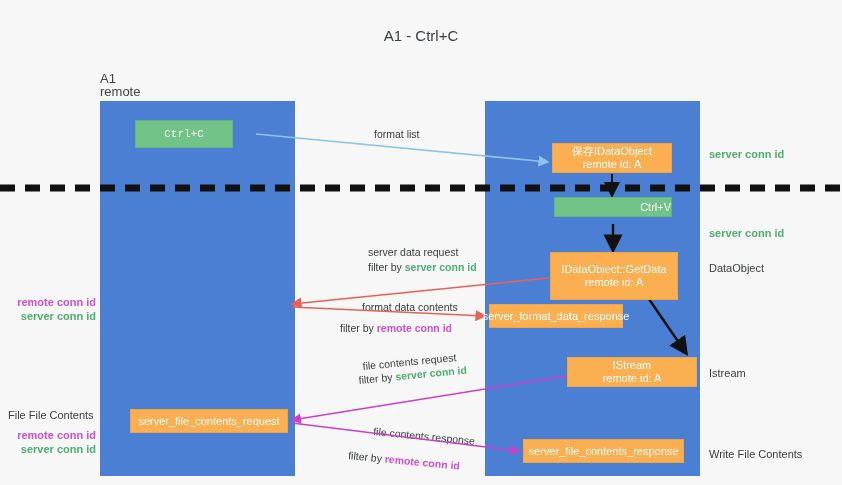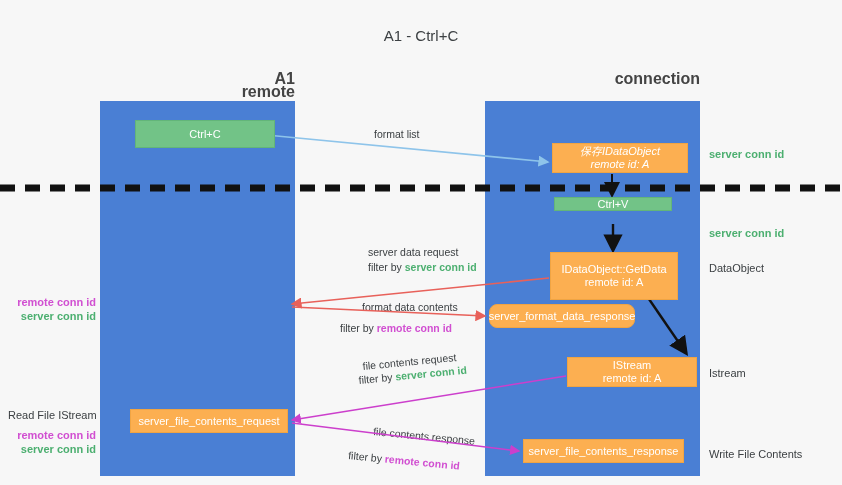--- a/index.html
+++ b/index.html
@@ -17,42 +17,42 @@
     left:0;top:10px;width:842px;text-align:center;
     font-size:15px;color:#3c4043;line-height:19px;
   }
 
   
   .lane{background:#4a7fd4;}
   #lane-a{left:100px;top:85px;width:195px;height:375px;}
   #lane-b{left:485px;top:85px;width:215px;height:375px;}
 
   .lane-head{
-    text-align:right;font-size:16px;color:#444;line-height:13px;font-weight:bold;
+    text-align:left;font-size:13px;color:#444;line-height:13px;
   }
   #head-a{left:100px;top:56px;width:195px;}
   #head-b{left:485px;top:56px;width:215px;}
 
   
   .node{
     box-sizing:border-box;
     display:flex;flex-direction:column;
     align-items:center;justify-content:center;
     color:#ffffff;font-size:11px;line-height:13px;
     text-align:center;z-index:6;
   }
   .node.green{background:#72c387;border:1px solid #63b579;}
   .node.orange{background:#fcaf51;border:1px solid #f0a443;}
 
-  #n-ctrlc{left:135px;top:104px;width:140px;height:28px;}
-  #n-save{left:552px;top:127px;width:136px;height:30px;font-style:italic;}
-  #n-ctrlv{left:554px;top:181px;width:118px;height:14px;}
+  #n-ctrlc{left:135px;top:104px;width:98px;height:28px;font-family:Liberation Mono, monospace;}
+  #n-save{left:552px;top:127px;width:120px;height:30px;}
+  #n-ctrlv{left:554px;top:181px;width:118px;height:20px;align-items:flex-end;}
   #n-getdata{left:550px;top:236px;width:128px;height:48px;}
   #n-fmtreq{left:130px;top:276px;width:158px;height:24px;}
-  #n-fmtresp{left:489px;top:288px;width:146px;height:24px;border-radius:8px;}
+  #n-fmtresp{left:489px;top:288px;width:134px;height:24px;}
   #n-istream{left:567px;top:341px;width:130px;height:30px;}
   #n-filereq{left:130px;top:393px;width:158px;height:24px;}
   #n-fileresp{left:523px;top:423px;width:161px;height:24px;}
 
   
   .side{font-size:11px;line-height:14px;}
   .green-t{color:#4caf70;font-weight:bold;}
   .magenta-t{color:#d14fd1;font-weight:bold;}
   .plain-t{color:#3c4043;}
 
@@ -91,21 +91,20 @@
 
   <div class="abs" id="title">
     <div>A1 - Ctrl+C</div>
   </div>
 
   <div class="abs lane-head" id="head-a">
     <div>A1</div>
     <div>remote</div>
   </div>
   <div class="abs lane-head" id="head-b">
-    <div>connection</div>
   </div>
 
   <div class="abs lane" id="lane-a"></div>
   <div class="abs lane" id="lane-b"></div>
 
   <svg id="arrows" viewBox="0 0 842 485">
     <defs>
       <marker id="ah-blue" markerWidth="7" markerHeight="7" refX="6" refY="3.5" orient="auto">
         <path d="M0,0 L7,3.5 L0,7 z" fill="#8ec4ea"></path>
       </marker>
@@ -181,21 +180,21 @@
   <div class="abs side green-t" id="lbl-server-2">server conn id</div>
   <div class="abs side plain-t" id="lbl-dataobject">DataObject</div>
   <div class="abs side plain-t" id="lbl-istream">Istream</div>
   <div class="abs side plain-t" id="lbl-writefile">Write File Contents</div>
 
   <div class="abs side" id="lbl-left-1">
     <div class="magenta-t">remote conn id</div>
     <div class="green-t">server conn id</div>
   </div>
 
-  <div class="abs side plain-t" id="lbl-readfile">Read File IStream</div>
+  <div class="abs side plain-t" id="lbl-readfile">File File Contents</div>
 
   <div class="abs side" id="lbl-left-2">
     <div class="magenta-t">remote conn id</div>
     <div class="green-t">server conn id</div>
   </div>
 
   <div class="abs arrowlbl" id="al-formatlist">format list</div>
 
   <div class="abs arrowlbl" id="al-fdr">server data request</div>
   <div class="abs arrowlbl" id="al-fdr2">

